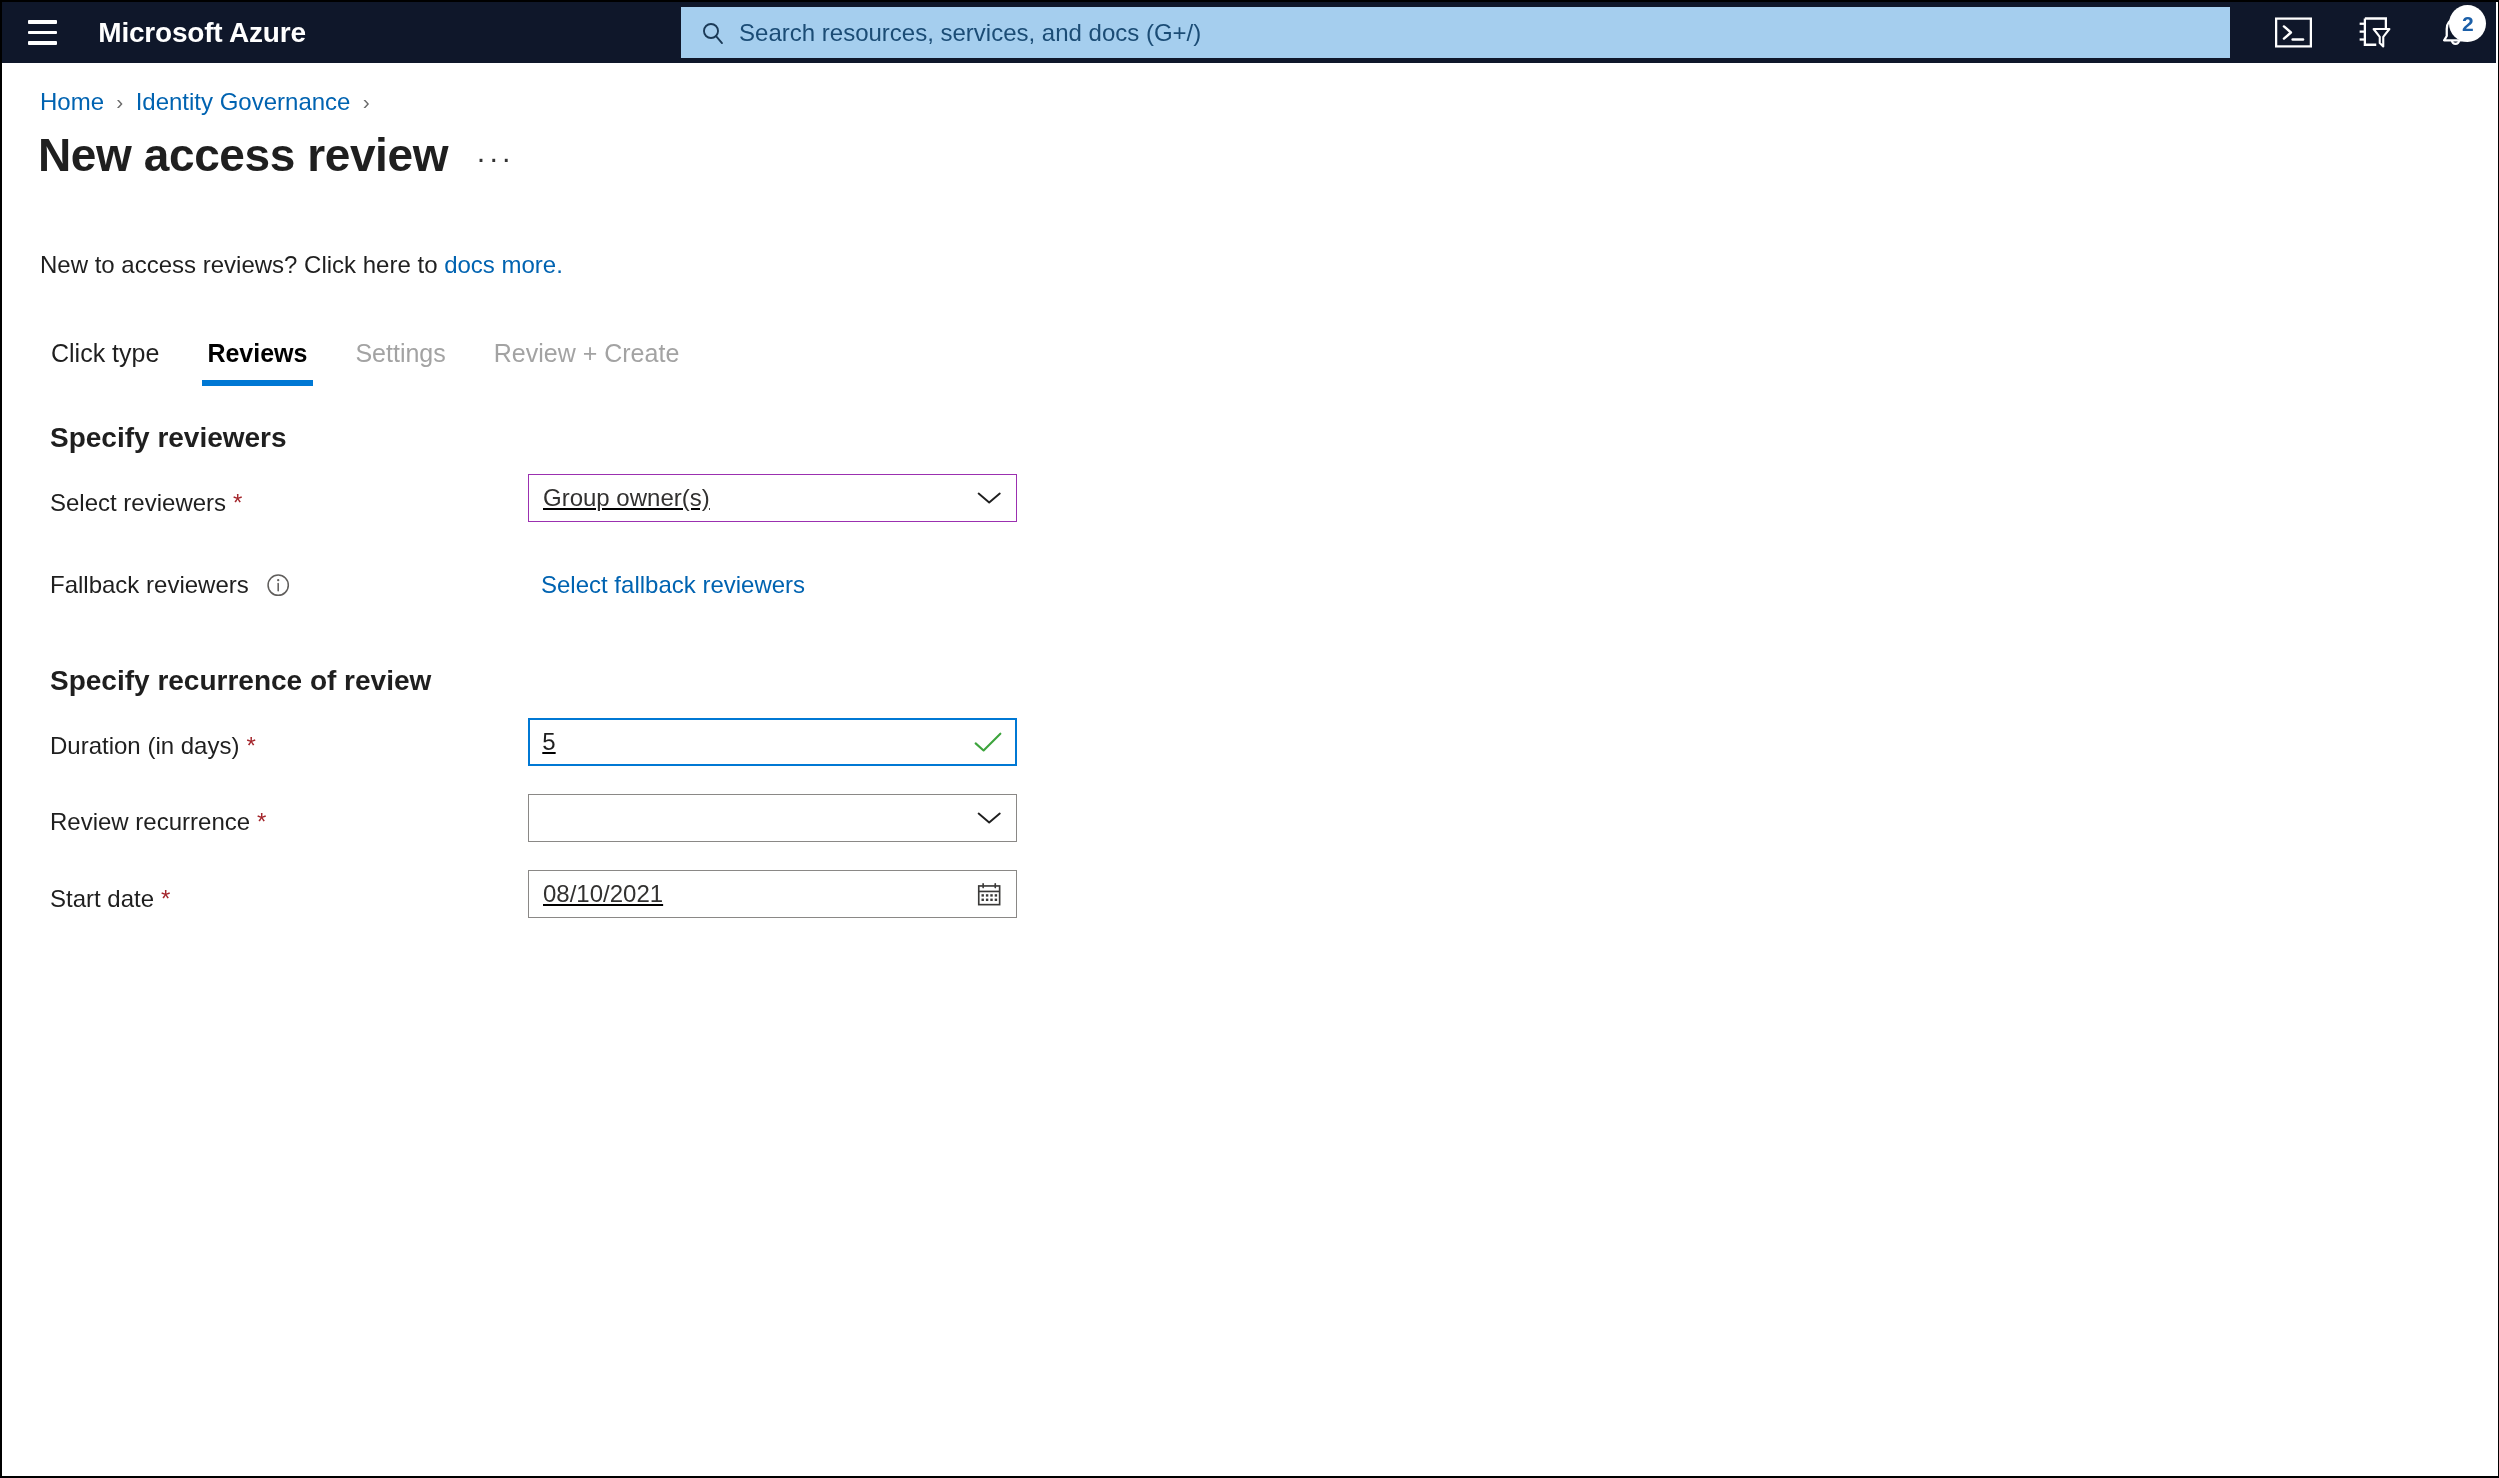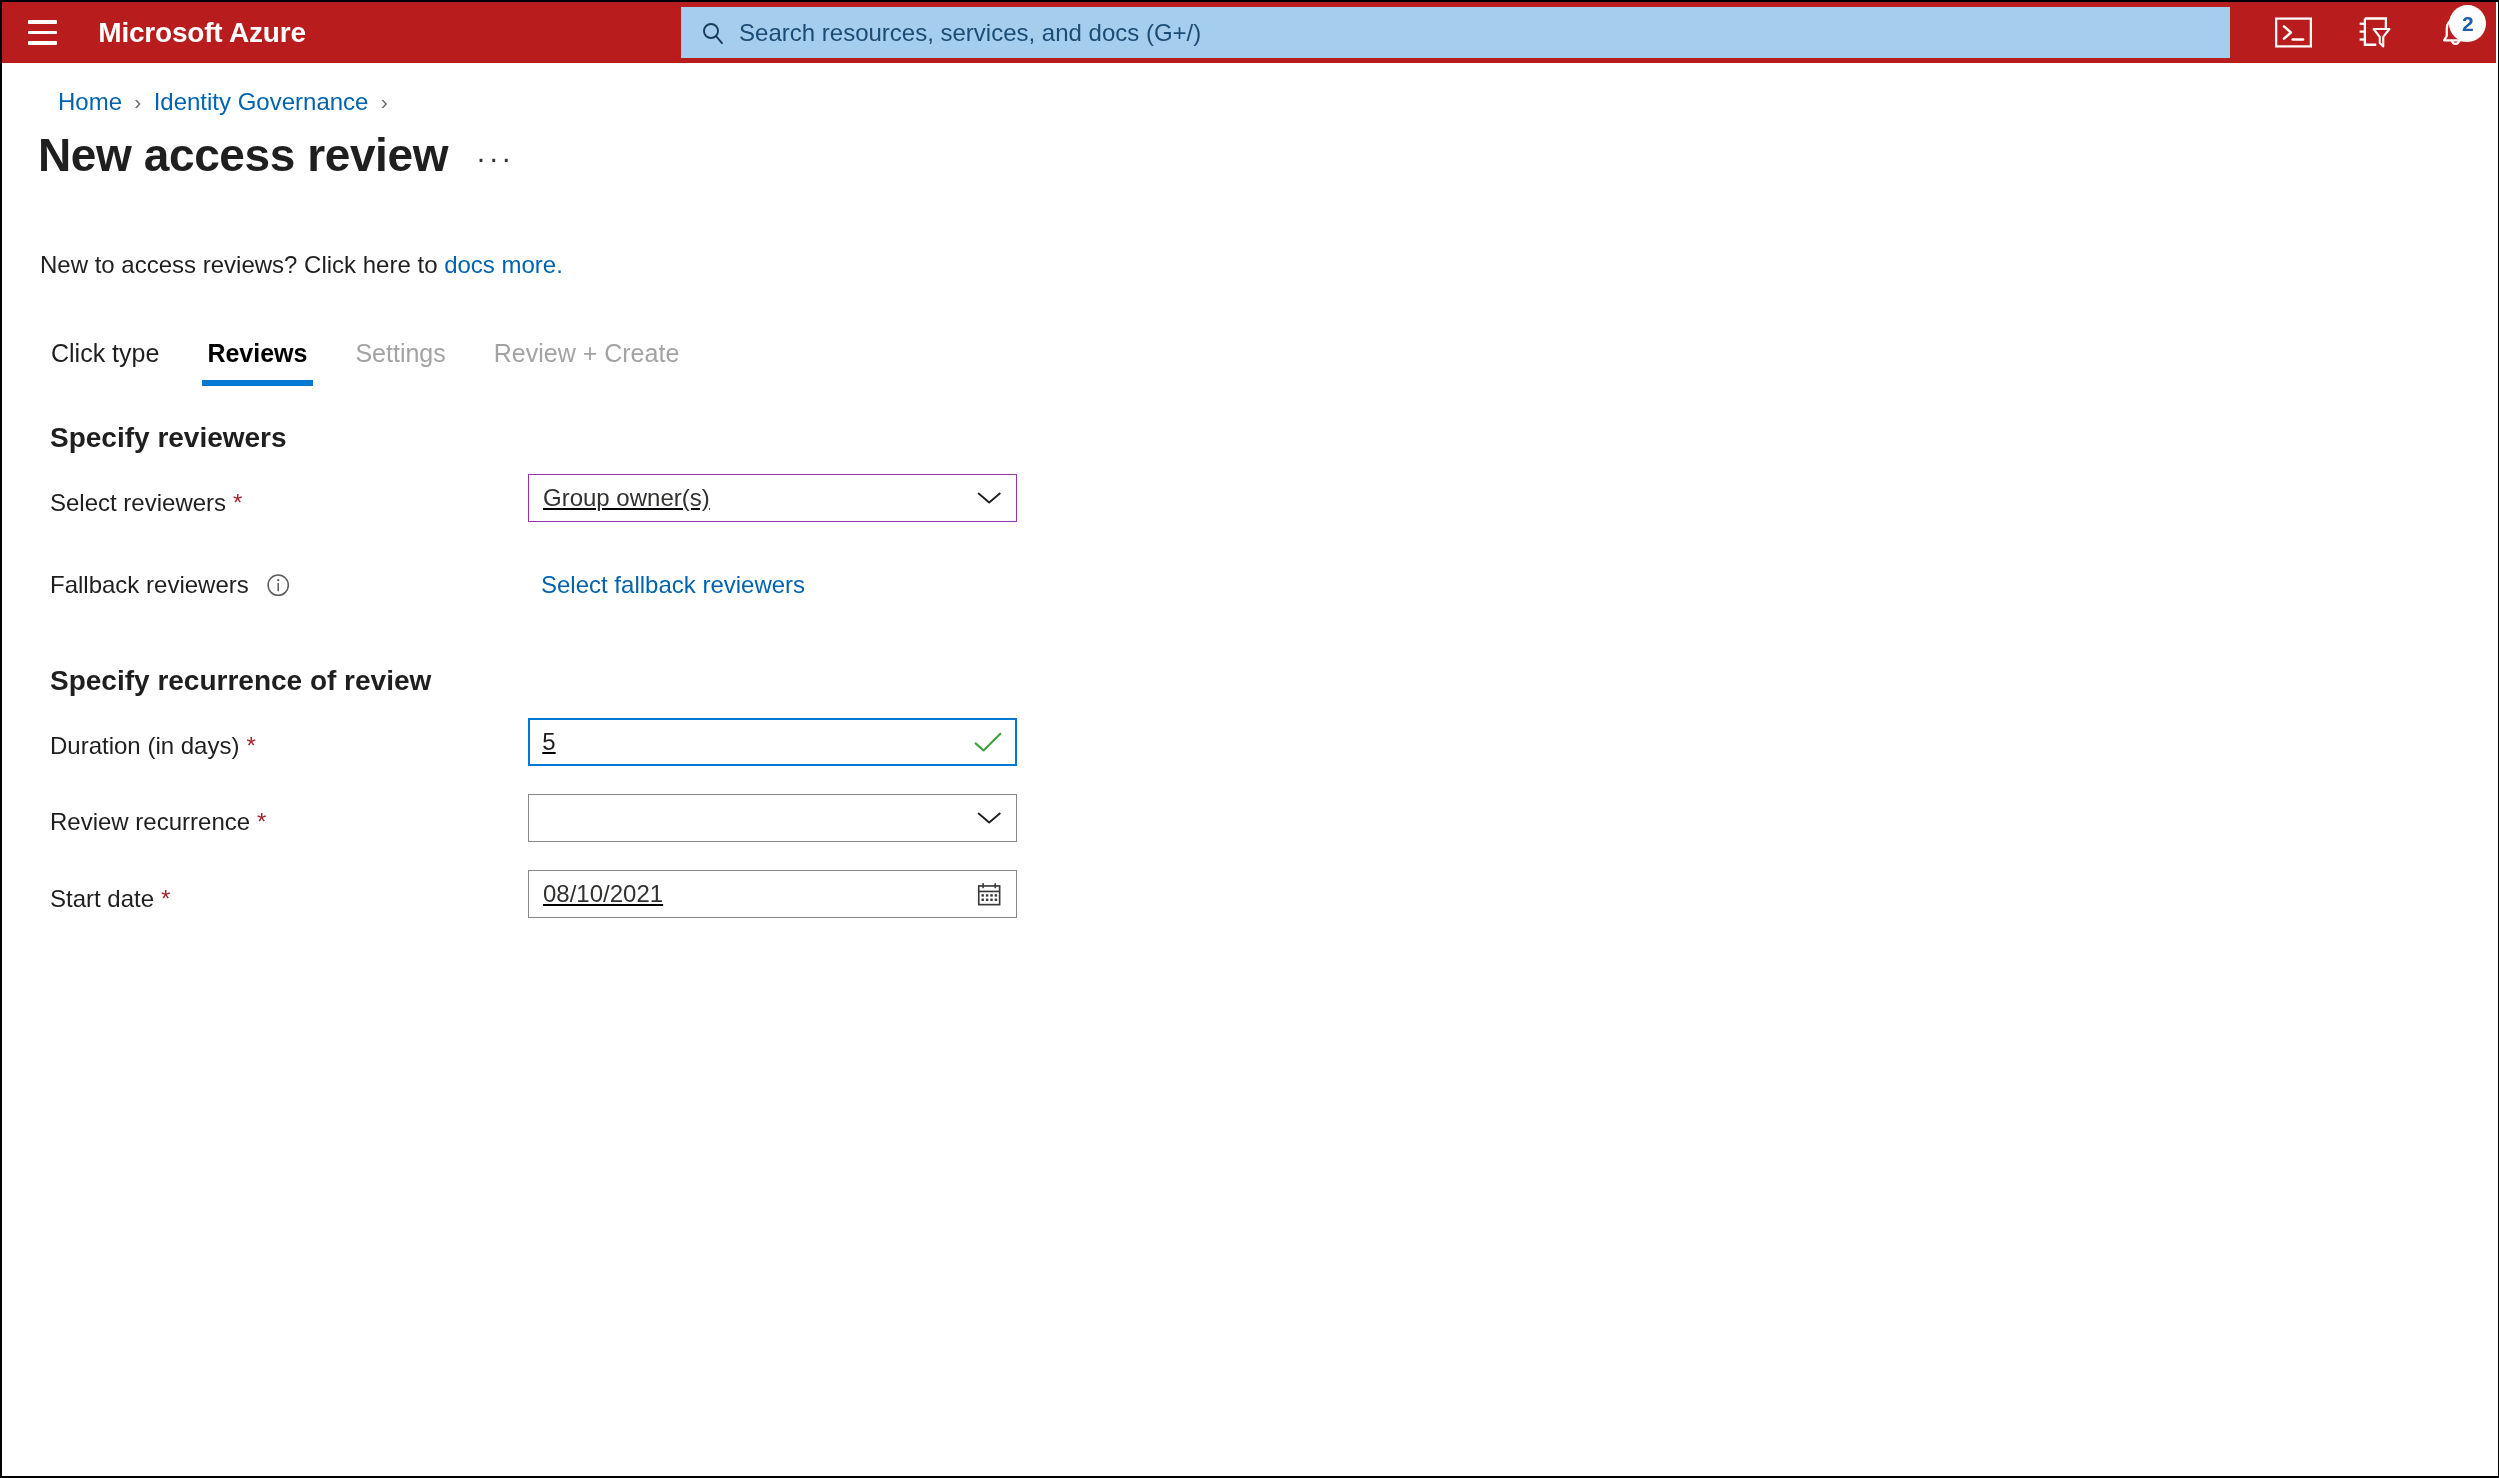--- a/index.html
+++ b/index.html
@@ -21,21 +21,21 @@
     border: 2.6px solid #000000;
     overflow: hidden;
   }
 
   
   .topbar {
     position: absolute;
     top: 0; left: 0;
     width: 2494px;
     height: 61px;
-    background: #b91c1c;
+    background: #0f172a;
     display: flex;
     align-items: center;
   }
 
   .hamburger {
     width: 56px;
     height: 61px;
     display: flex;
     flex-direction: column;
     align-items: center;
@@ -120,21 +120,21 @@
     font-weight: 600;
     display: flex;
     align-items: center;
     justify-content: center;
     line-height: 1;
   }
 
   
   .breadcrumb {
     position: absolute;
-    left: 56px;
+    left: 38px;
     top: 86px;
     display: flex;
     align-items: center;
     font-size: 24px;
     gap: 0;
   }
   .crumb-link {
     color: #0063B1;
     cursor: pointer;
     white-space: nowrap;

